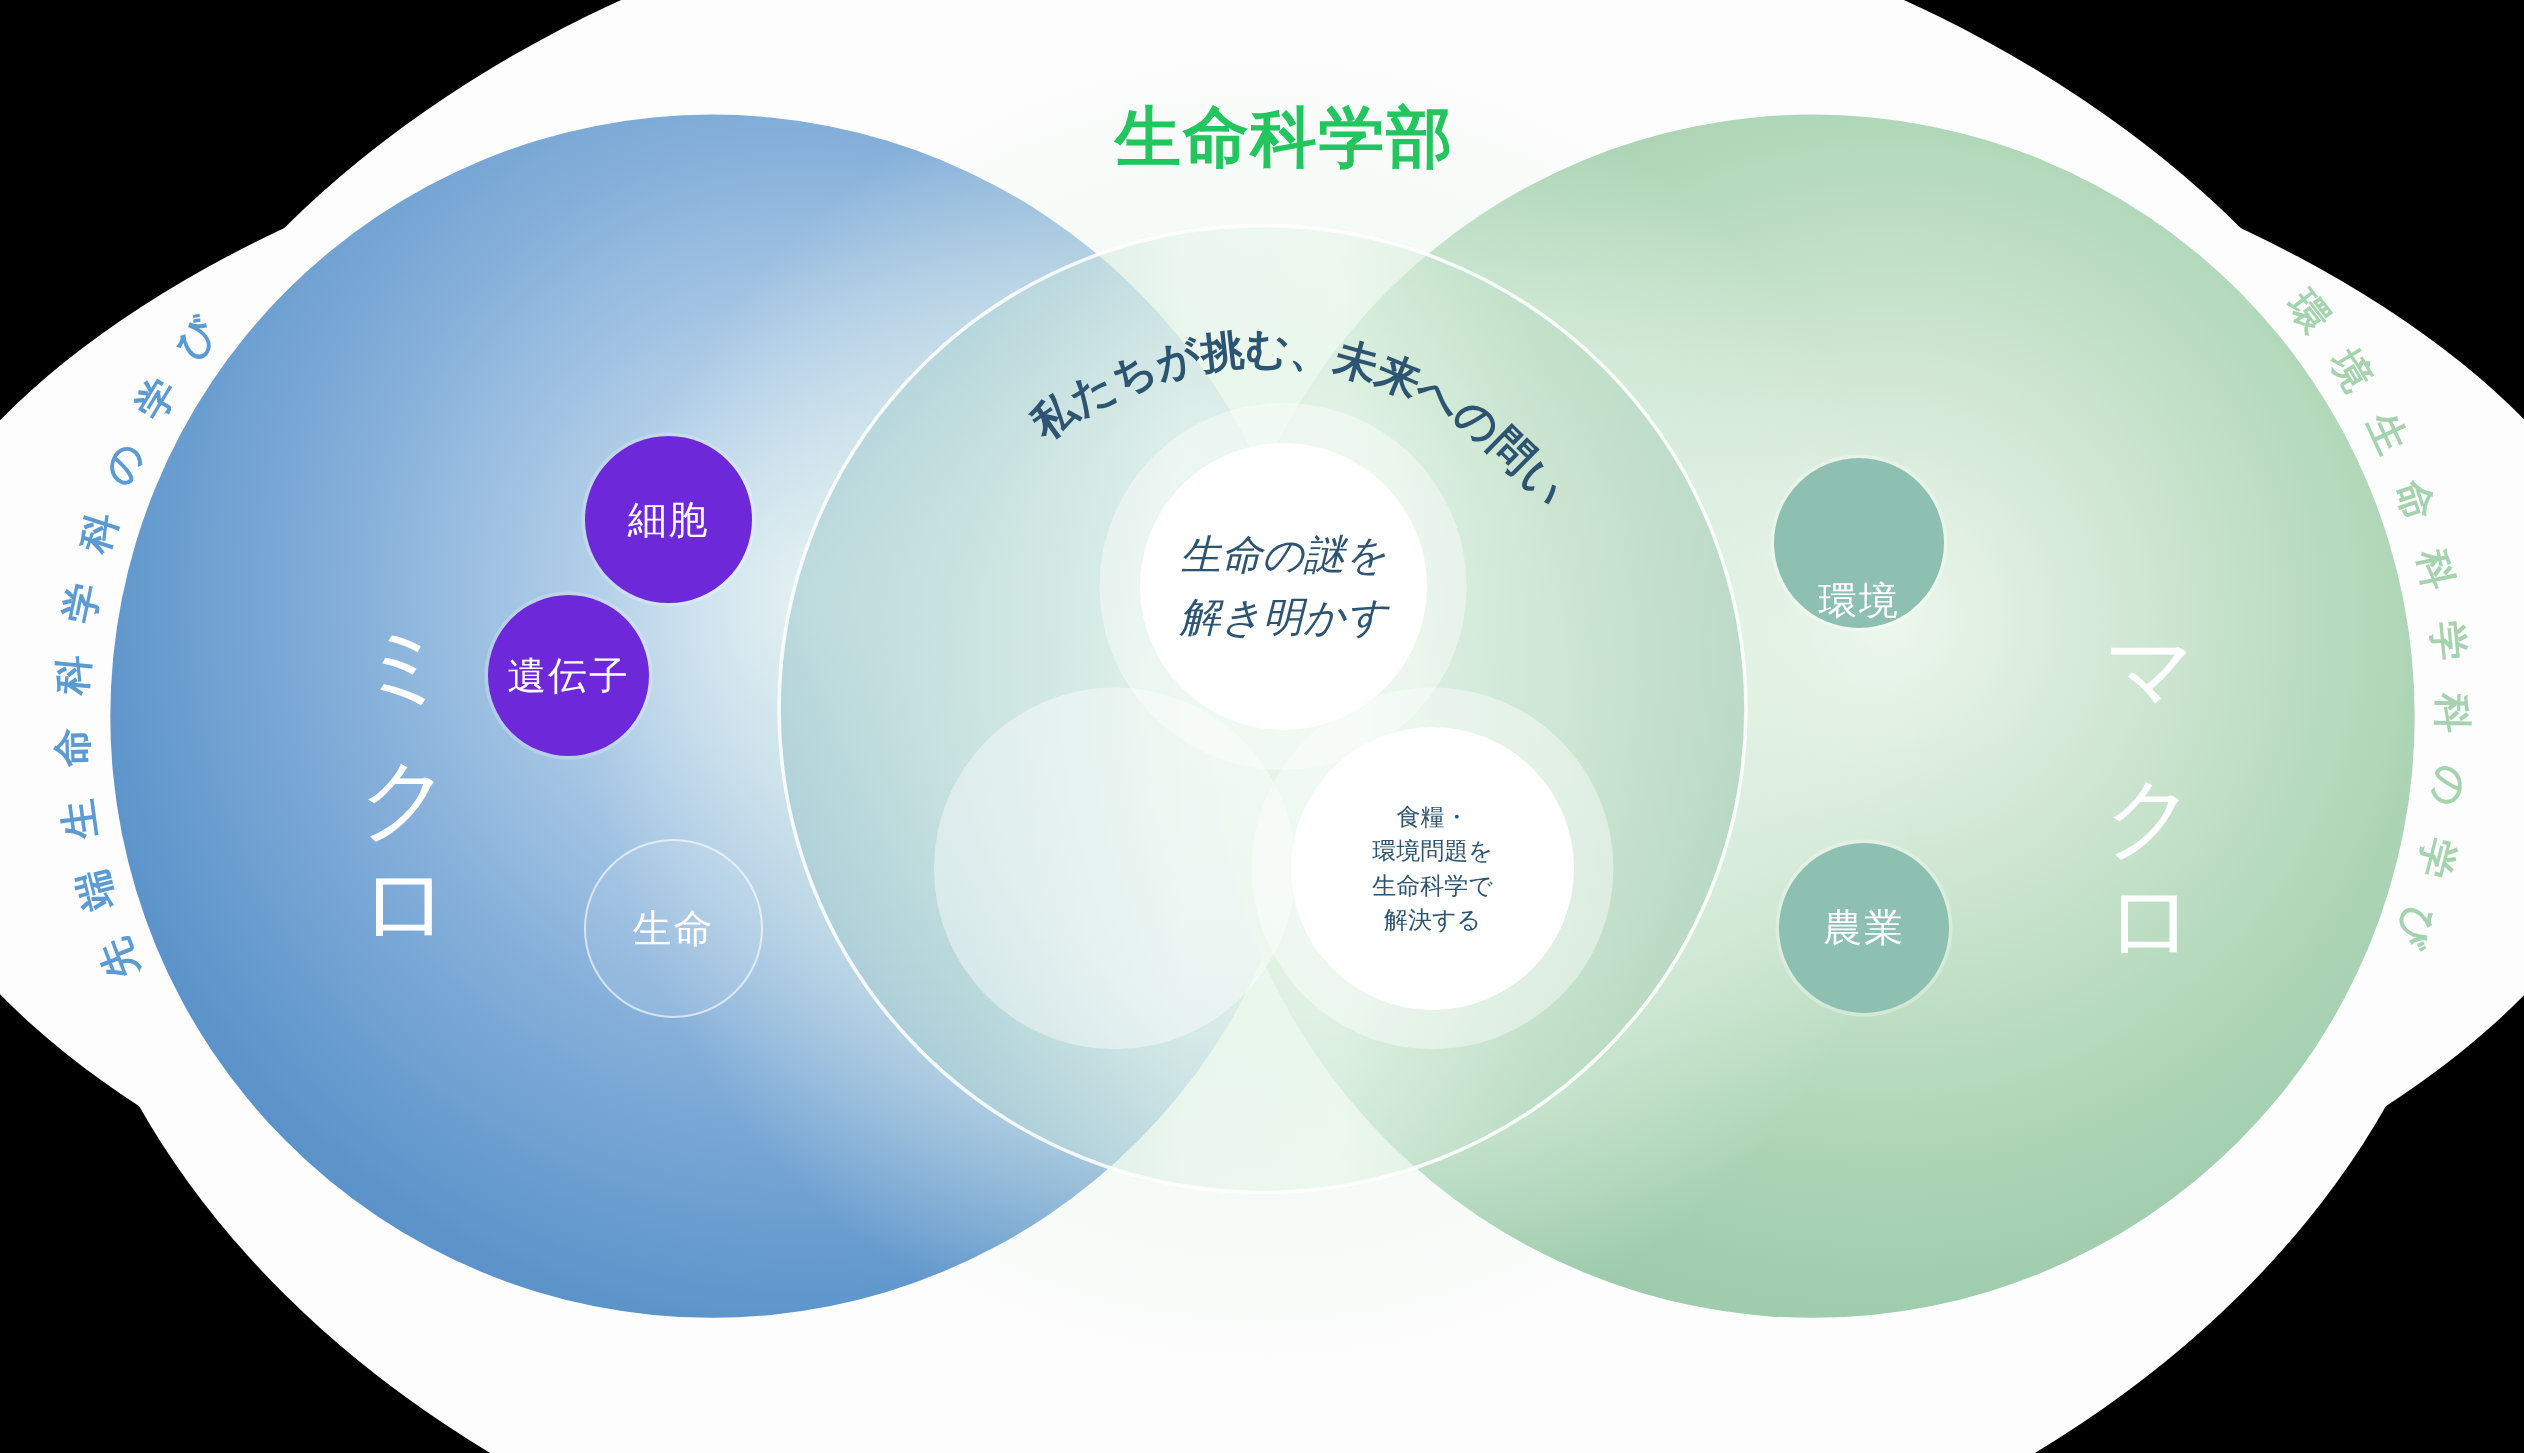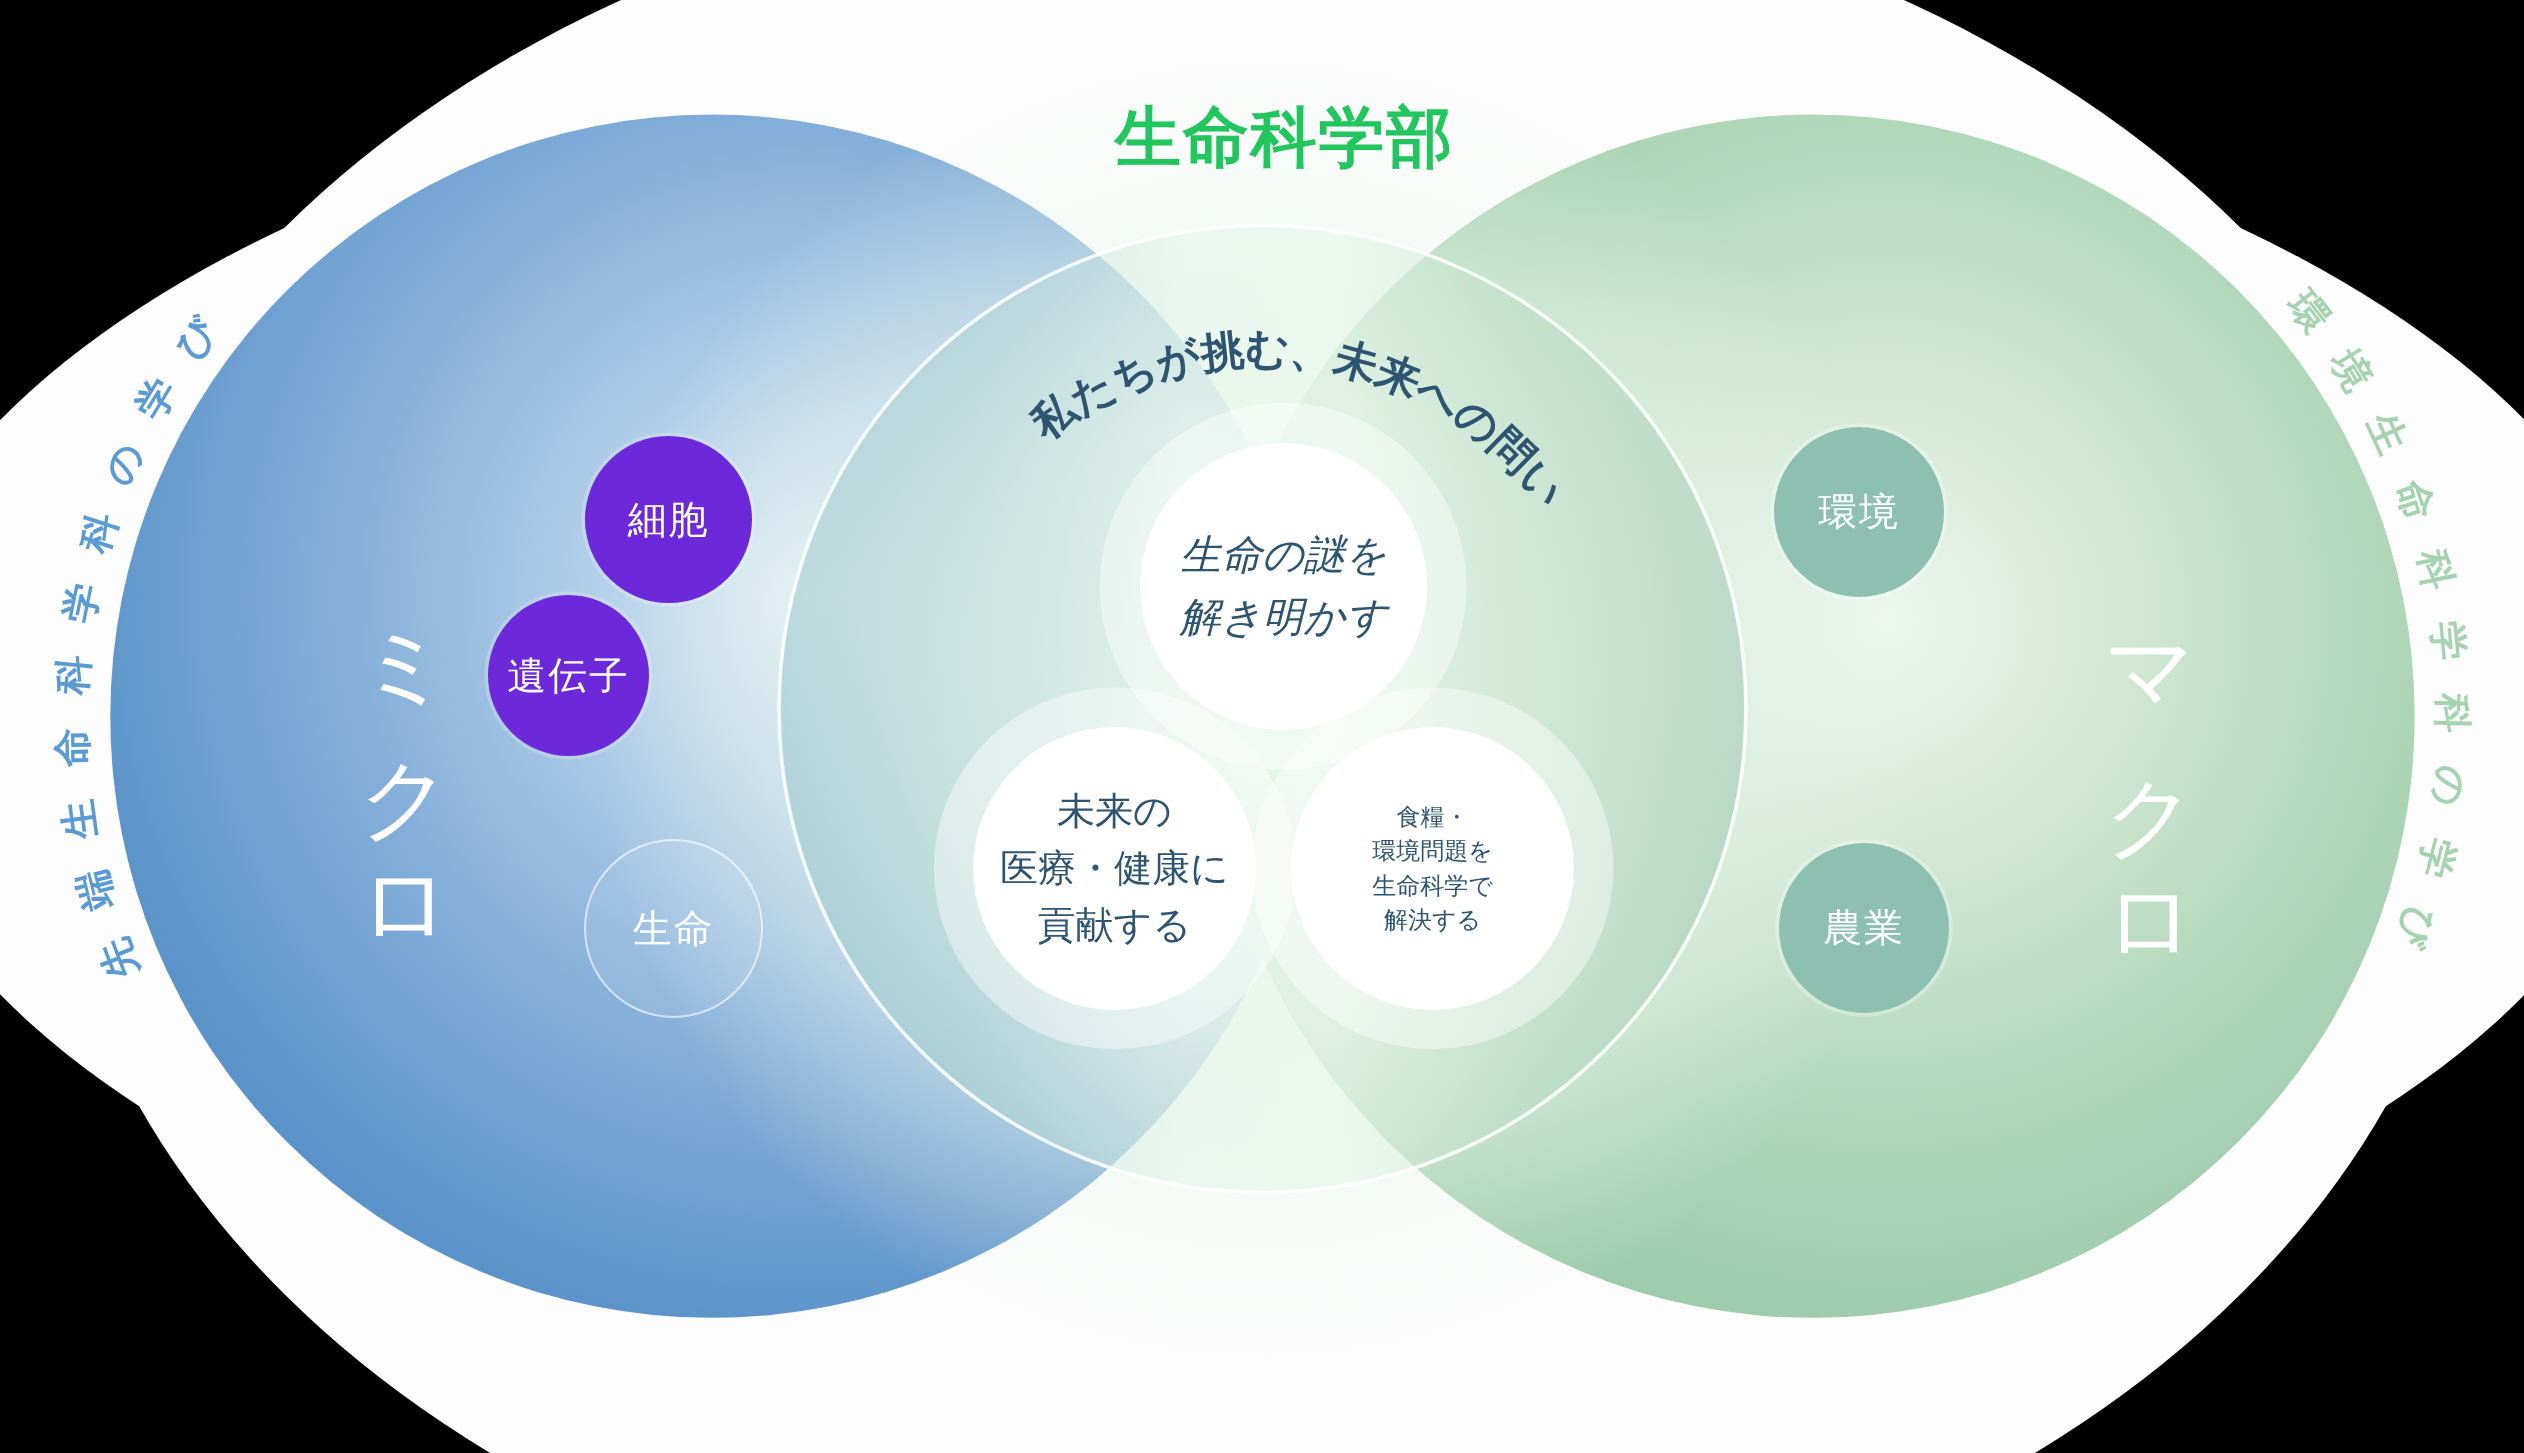--- a/index.html
+++ b/index.html
@@ -112,35 +112,30 @@
   <div class="topic blue" style="left:585px;top:436px;width:167px;height:167px;">
     <span>細胞</span>
   </div>
   <div class="topic outline" style="left:584px;top:839px;width:175px;height:175px;">
     <span>生命</span>
   </div>
   <div class="topic blue" style="left:488px;top:595px;width:161px;height:161px;">
     <span>遺伝子</span>
   </div>
 
-  <div class="topic teal" style="left:1774px;top:427px;width:170px;height:170px;">
+  <div class="topic teal" style="left:1774px;top:458px;width:170px;height:170px;align-items:flex-end;">
     <span>環境</span>
   </div>
   <div class="topic teal" style="left:1779px;top:843px;width:170px;height:170px;">
     <span>農業</span>
   </div>
 
   <div class="goal g1">
     <div class="gl">生命の謎を</div>
     <div class="gl">解き明かす</div>
-  </div>
-  <div class="goal g2">
-    <div class="gl">未来の</div>
-    <div class="gl">医療・健康に</div>
-    <div class="gl">貢献する</div>
   </div>
   <div class="goal g3">
     <div class="gl">食糧・</div>
     <div class="gl">環境問題を</div>
     <div class="gl">生命科学で</div>
     <div class="gl">解決する</div>
   </div>
 
   <div class="vlabel micro">ミクロ</div>
   <div class="vlabel macro">マクロ</div>

